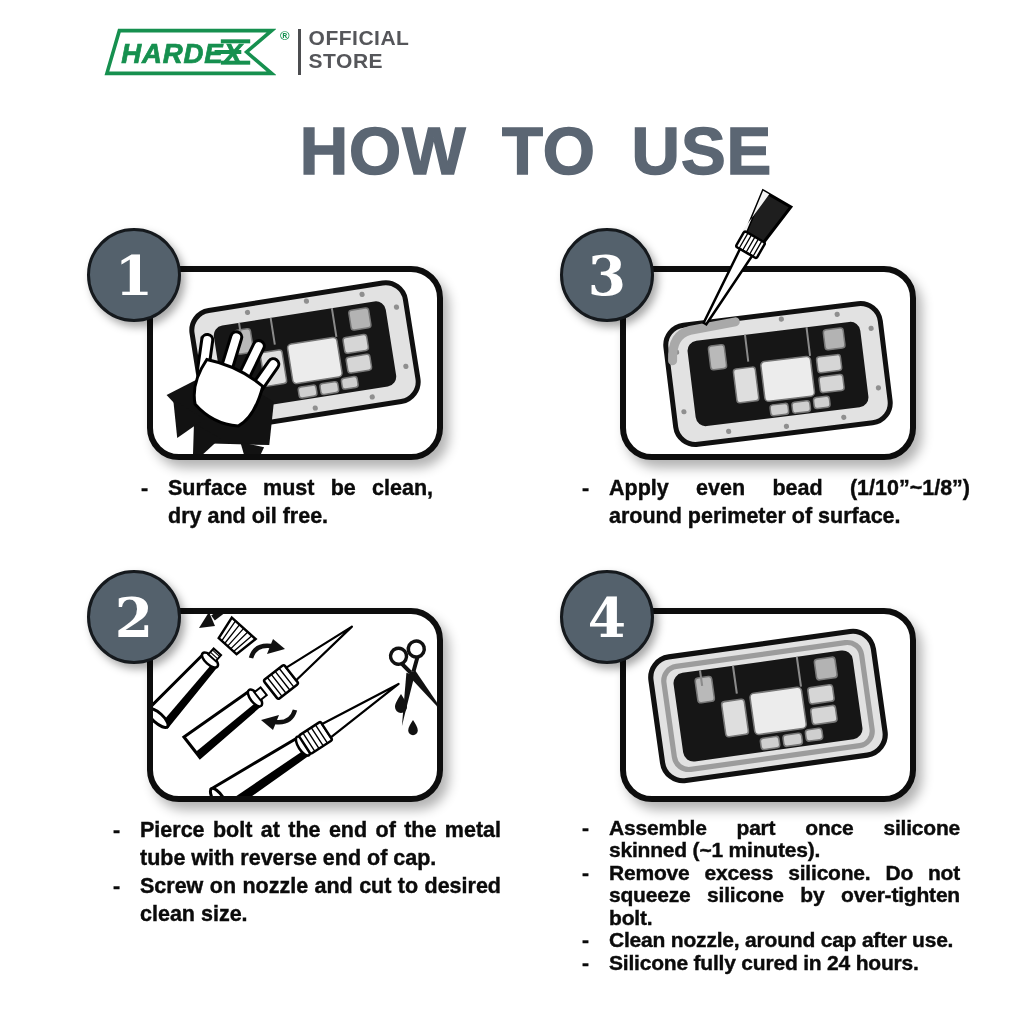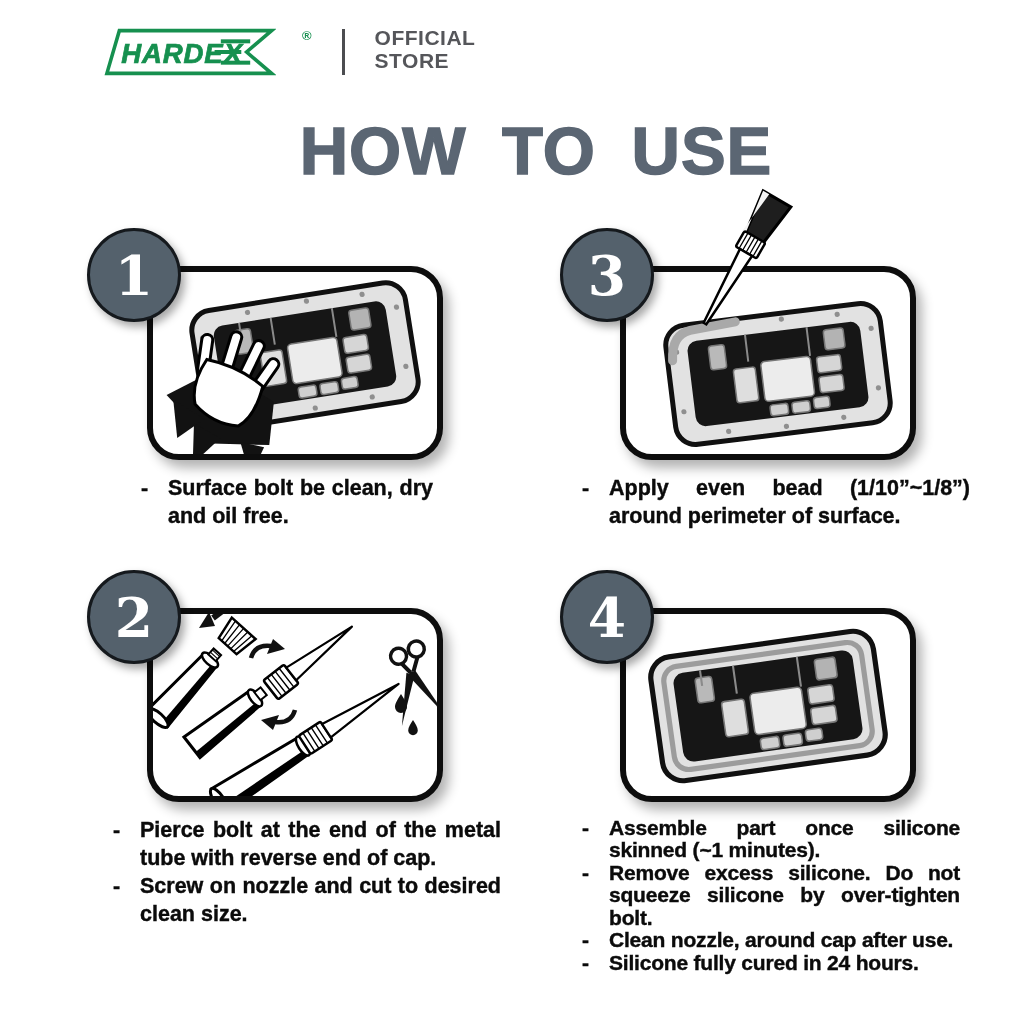--- a/index.html
+++ b/index.html
@@ -1,20 +1,20 @@
 <!DOCTYPE html>
 <html><head>
 <meta charset="utf-8">
 <style>
   html,body{margin:0;padding:0;background:#fff;}
   #canvas{position:relative;width:1024px;height:1024px;background:#fff;overflow:hidden;
           font-family:"Liberation Sans",sans-serif;}
 
   
-  .brand{position:absolute;left:98px;top:24px;display:flex;align-items:flex-start;gap:26px;}
+  .brand{position:absolute;left:98px;top:24px;display:flex;align-items:flex-start;gap:4px;}
   .logo-wrap{position:relative;width:178px;height:56px;}
   .regmark{color:#16904f;font-size:13px;font-weight:bold;margin-top:4px;}
   .brand-divider{width:3px;height:46px;background:#4c4d50;margin:5px 4px 0 4px;}
   .store-label{display:flex;flex-direction:column;justify-content:flex-start;margin-top:3px;}
   .store-line{font-size:21px;font-weight:bold;color:#55565a;line-height:1.08;letter-spacing:0.5px;}
 
   
   .page-title{position:absolute;top:112px;left:0;width:100%;text-align:center;
     font-size:67px;font-weight:bold;color:#5b6673;letter-spacing:1px;word-spacing:16px;padding-left:24px;
     -webkit-text-stroke:1.5px #5b6673;}
@@ -122,21 +122,21 @@
             <rect x="16" y="-52" width="11" height="42" rx="5.5" transform="rotate(13)"></rect>
             <path d="M-32,-20 Q-38,8 -26,26 Q-2,38 22,30 Q34,16 30,-16 Q0,-26 -32,-20 Z"></path>
           </g>
         </g>
       </svg>
     </div>
     <div class="badge">1</div>
     <div class="bullets">
       <div class="bullet">
         <span class="dash">-</span>
-        <span class="btxt">Surface bolt be clean, dry and oil free.</span>
+        <span class="btxt">Surface must be clean, dry and oil free.</span>
       </div>
     </div>
   </div>
 
   <div class="step" id="step3">
     <div class="illus-box">
       <svg viewBox="0 -46 284 228">
         <g transform="translate(152,102) rotate(-7)">
           <rect x="-108" y="-60" width="216" height="120" rx="20" fill="#e2e2e2" stroke="#101010" stroke-width="5"></rect>
           <rect x="-87" y="-43" width="174" height="86" rx="10" fill="#161616"></rect>

